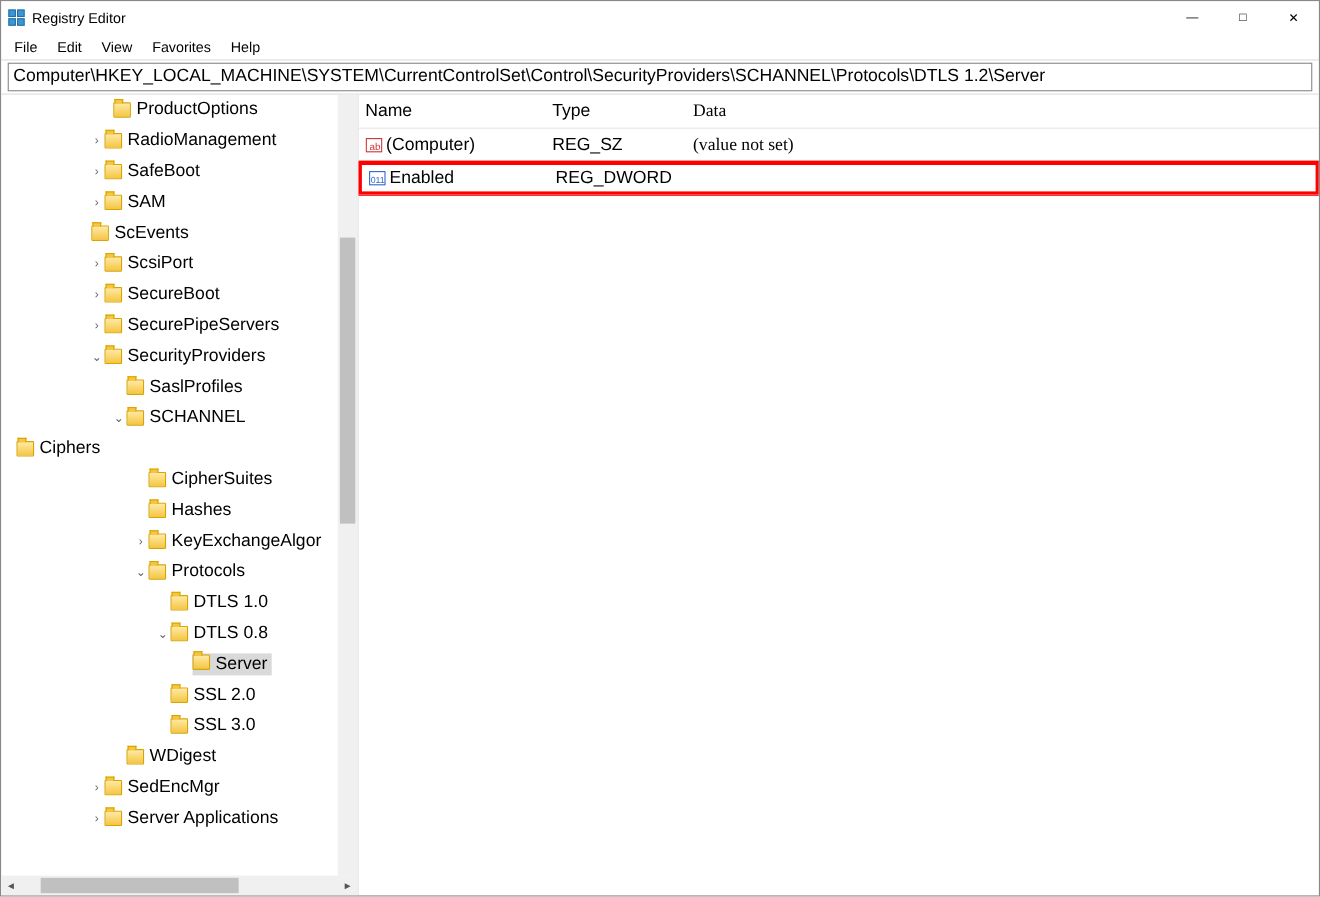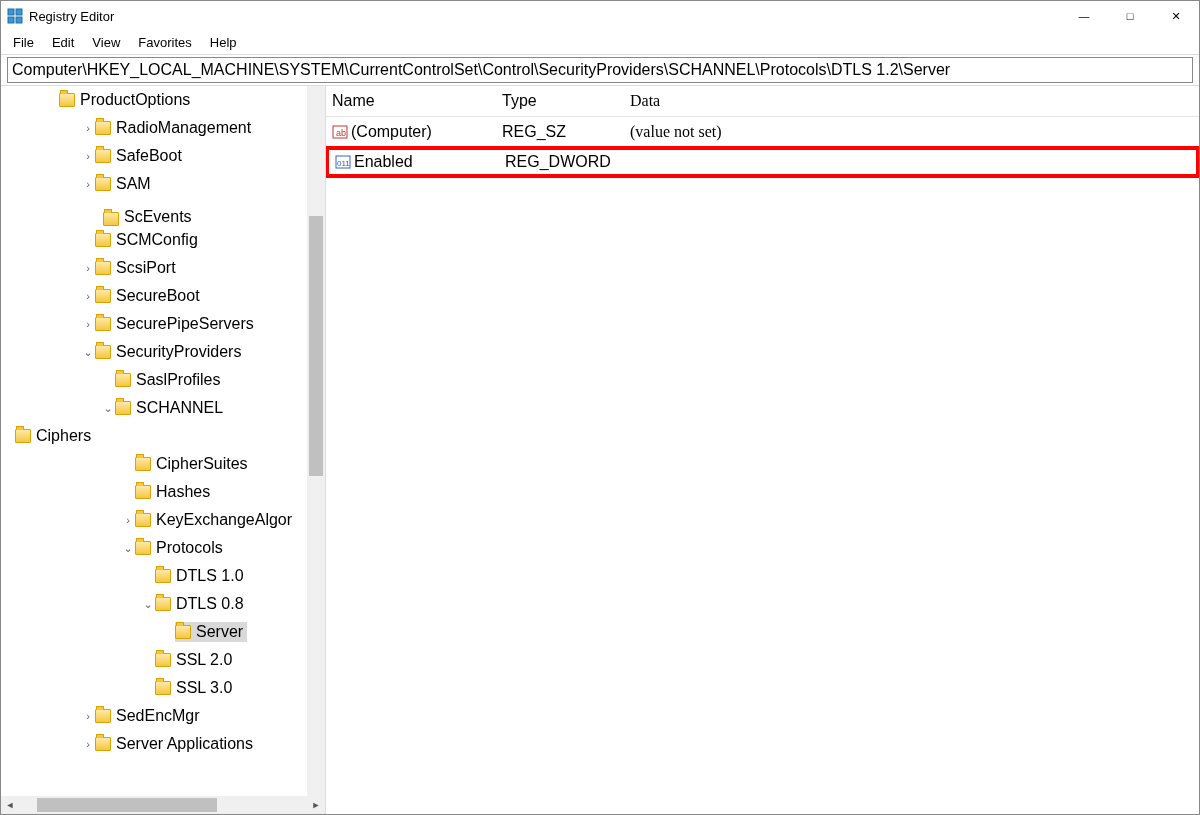--- a/index.html
+++ b/index.html
@@ -77,21 +77,21 @@
 <div class="addressbar">
   <input type="text" value="Computer\HKEY_LOCAL_MACHINE\SYSTEM\CurrentControlSet\Control\SecurityProviders\SCHANNEL\Protocols\DTLS 1.2\Server" style="">
 </div>
 
 <div class="content">
 
   <div class="tree-pane">
     <div class="tree-scroll">
       <ul class="tree" id="tree-root">
           <li>
-            <div class="tree-row" style="padding-left: 44px;">
+            <div class="tree-row" style="padding-left: 88px;">
               <span class="expander" style="transform: none;"></span>
               <span class="folder-icon"></span>
               <span class="tree-label">ProductOptions</span>
             </div>
           </li>
           <li>
             <div class="tree-row" style="padding-left: 80px;">
               <span class="expander">›</span>
               <span class="folder-icon"></span>
               <span class="tree-label">RadioManagement</span>
@@ -105,31 +105,24 @@
             </div>
           </li>
           <li>
             <div class="tree-row" style="padding-left: 80px;">
               <span class="expander">›</span>
               <span class="folder-icon"></span>
               <span class="tree-label">SAM</span>
             </div>
           </li>
           <li>
-            <div class="tree-row" style="padding-left: 88px; align-items: flex-end;">
+            <div class="tree-row" style="padding-left: 68px;">
               <span class="expander" style="transform: none;"></span>
               <span class="folder-icon"></span>
               <span class="tree-label">ScEvents</span>
-            </div>
-          </li>
-          <li>
-            <div class="tree-row" style="padding-left: 80px;">
-              <span class="expander" style="transform: none;"></span>
-              <span class="folder-icon"></span>
-              <span class="tree-label">SCMConfig</span>
             </div>
           </li>
           <li>
             <div class="tree-row" style="padding-left: 80px;">
               <span class="expander">›</span>
               <span class="folder-icon"></span>
               <span class="tree-label">ScsiPort</span>
             </div>
           </li>
           <li>
@@ -212,38 +205,45 @@
           <li>
             <div class="tree-row" style="padding-left: 140px;">
               <span class="expander" style="transform: none;">⌄</span>
               <span class="folder-icon"></span>
               <span class="tree-label">DTLS 0.8</span>
             </div>
           </li>
           <li>
             <div class="tree-row selected" style="padding-left: 160px; background: none;">
               <span class="expander" style="transform: none;"></span>
-              <span style="background: rgb(217, 217, 217); display: inline-flex; align-items: center; padding: 1px 4px 1px 0px;">
+              <span style="background: rgb(217, 217, 217); display: inline-flex; align-items: flex-start; padding: 1px 4px 1px 0px;">
                 <span class="folder-icon"></span>
                 <span class="tree-label">Server</span>
               </span>
             </div>
           </li>
           <li>
             <div class="tree-row" style="padding-left: 140px;">
               <span class="expander" style="transform: none;"></span>
               <span class="folder-icon"></span>
               <span class="tree-label">SSL 2.0</span>
             </div>
           </li>
           <li>
             <div class="tree-row" style="padding-left: 140px;">
               <span class="expander" style="transform: none;"></span>
               <span class="folder-icon"></span>
               <span class="tree-label">SSL 3.0</span>
+            </div>
+          </li>
+          <li>
+            <div class="tree-row" style="padding-left: 100px;">
+              <span class="expander" style="transform: none;"></span>
+              <span class="folder-icon"></span>
+              <span class="tree-label">WDigest</span>
             </div>
           </li>
           <li>
             <div class="tree-row" style="padding-left: 80px;">
               <span class="expander">›</span>
               <span class="folder-icon"></span>
               <span class="tree-label">SedEncMgr</span>
             </div>
           </li>
           <li>

